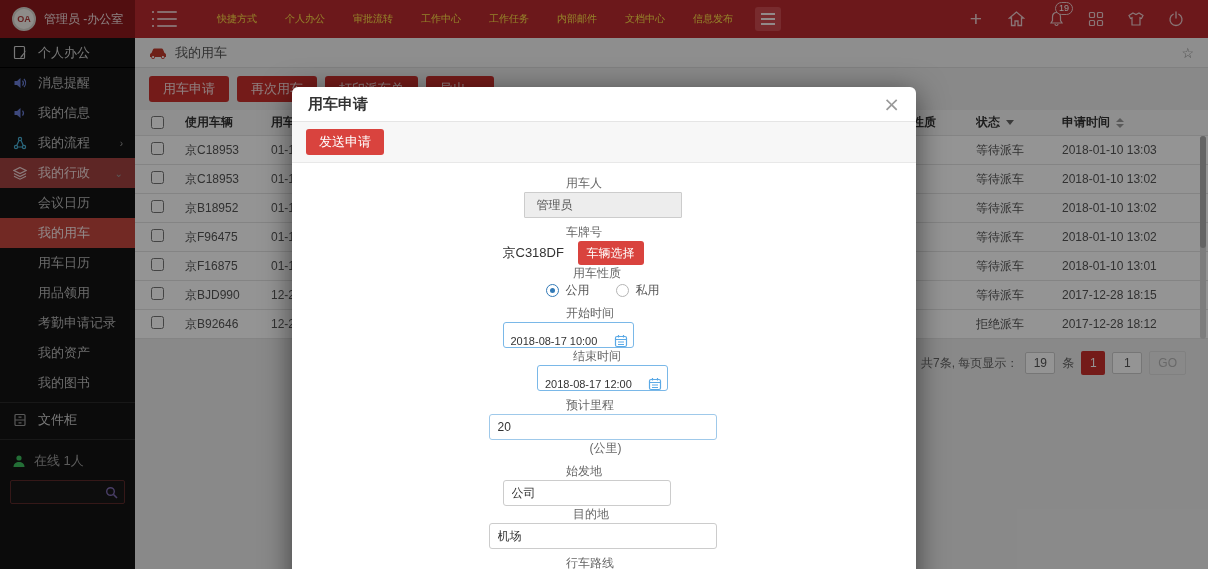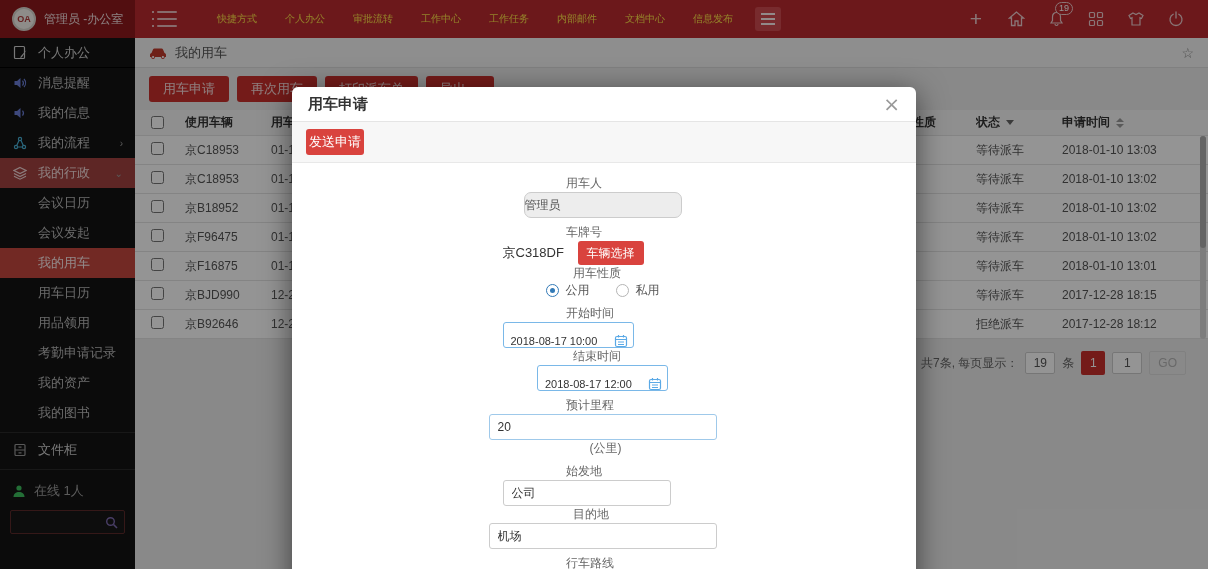--- a/index.html
+++ b/index.html
@@ -69,27 +69,27 @@
   .pager .curpage { width:24px; height:24px; background:#c9302c; color:#fff; border-radius:2px; text-align:center; line-height:24px; cursor:pointer; }
   .pager .gobtn { height:24px; padding:0 8px; background:#ececec; border:1px solid #ddd; border-radius:2px; color:#b5b5b5; line-height:22px; cursor:pointer; }
 
   
   .overlay { position:absolute; inset:0; background:rgba(0,0,0,0.42); z-index:50; }
   .modal { position:absolute; left:292px; top:87px; width:624px; background:#fff; border-radius:6px; box-shadow:0 6px 30px rgba(0,0,0,0.55); z-index:60; overflow:hidden; }
   .modal-head { height:35px; display:flex; align-items:center; padding:0 16px; border-bottom:1px solid #e5e5e5; }
   .modal-title { font-size:15px; font-weight:bold; color:#333; }
   .modal-close { margin-left:auto; color:#999; font-size:20px; line-height:20px; cursor:pointer; font-family:"DejaVu Sans",sans-serif; }
   .modal-actionbar { background:#f7f7f7; border-bottom:1px solid #e8e8e8; padding:7px 14px; }
-  .send-btn { background:#d9433e; color:#fff; border:none; border-radius:3px; height:26px; padding:0 3px; font-size:13px; cursor:pointer; font-family:inherit; }
+  .send-btn { background:#d9433e; color:#fff; border:none; border-radius:3px; height:26px; padding:0 13px; font-size:13px; cursor:pointer; font-family:inherit; }
   .modal-body { padding:12px 16px 14px 13px; }
   .frow { display:flex; align-items:center; margin-bottom:6px; min-height:26px;flex-direction:column; }
   .flabel { width:73px; color:#666; font-size:12px; flex:none; }
   .fcol1 { width:200px; display:flex; align-items:center; flex:none; }
   .flabel2 { width:71px; color:#666; font-size:12px; flex:none; margin-left:12px; }
-  .ro-input { width:130px; height:26px; background:#ededed; border:1px solid #ccc; border-radius:7px; color:#555; padding:0 0; font-size:12px; font-family:inherit; }
+  .ro-input { width:130px; height:26px; background:#ededed; border:1px solid #ccc; border-radius:1px; color:#555; padding:0 12px; font-size:12px; font-family:inherit; }
   .ro-input.wide { width:158px; }
   .txt-input { height:26px; background:#fff; border:1px solid #ccc; border-radius:3px; color:#333; padding:0 8px; font-size:12px; font-family:inherit; } .w228 { width:228px; } .w499 { width:499px; }
   .blue-border { border-color:#9fc9ea; }
   .date-box { width:131px; height:26px; border:1px solid #7ab8e8; border-radius:3px; display:flex; align-items:center; padding:11px 5px 0 7px; cursor:pointer; background:#fff; }
   .date-box .dval { font-size:11px; color:#333; flex:1; white-space:nowrap; }
   .plate-val { color:#333; font-size:13px; width:75px; }
   .select-btn { background:#d9433e; color:#fff; border:none; border-radius:3px; height:24px; padding:0 9px; font-size:12px; cursor:pointer; font-family:inherit; }
   .radio-group { display:flex; align-items:center; gap:26px; }
   .radio-opt { display:flex; align-items:center; gap:7px; cursor:pointer; color:#555; font-size:12px; }
   .radio-circle { width:13px; height:13px; border:1px solid #b5b5b5; border-radius:50%; background:#fff; position:relative; flex:none; }
@@ -216,21 +216,20 @@
               <path d="M7 1.5 L13 4.5 L7 7.5 L1 4.5 Z"></path>
               <path d="M1 7.5 L7 10.5 L13 7.5"></path>
               <path d="M1 10.2 L7 13.2 L13 10.2"></path>
             </g>
           </svg>
       </span>
       <span>我的行政</span>
       <span class="chev">⌄</span>
     </div>
     <div class="sub-item">会议日历</div>
-    <div class="sub-item">会议发起</div>
     <div class="sub-item selected">我的用车</div>
     <div class="sub-item">用车日历</div>
     <div class="sub-item">用品领用</div>
     <div class="sub-item">考勤申请记录</div>
     <div class="sub-item">我的资产</div>
     <div class="sub-item">我的图书</div>
     <div class="side-divider"></div>
     <div class="side-sec" style="border-bottom:none;">
       <span class="sicon">
         <svg width="14" height="14" viewBox="0 0 14 14">

